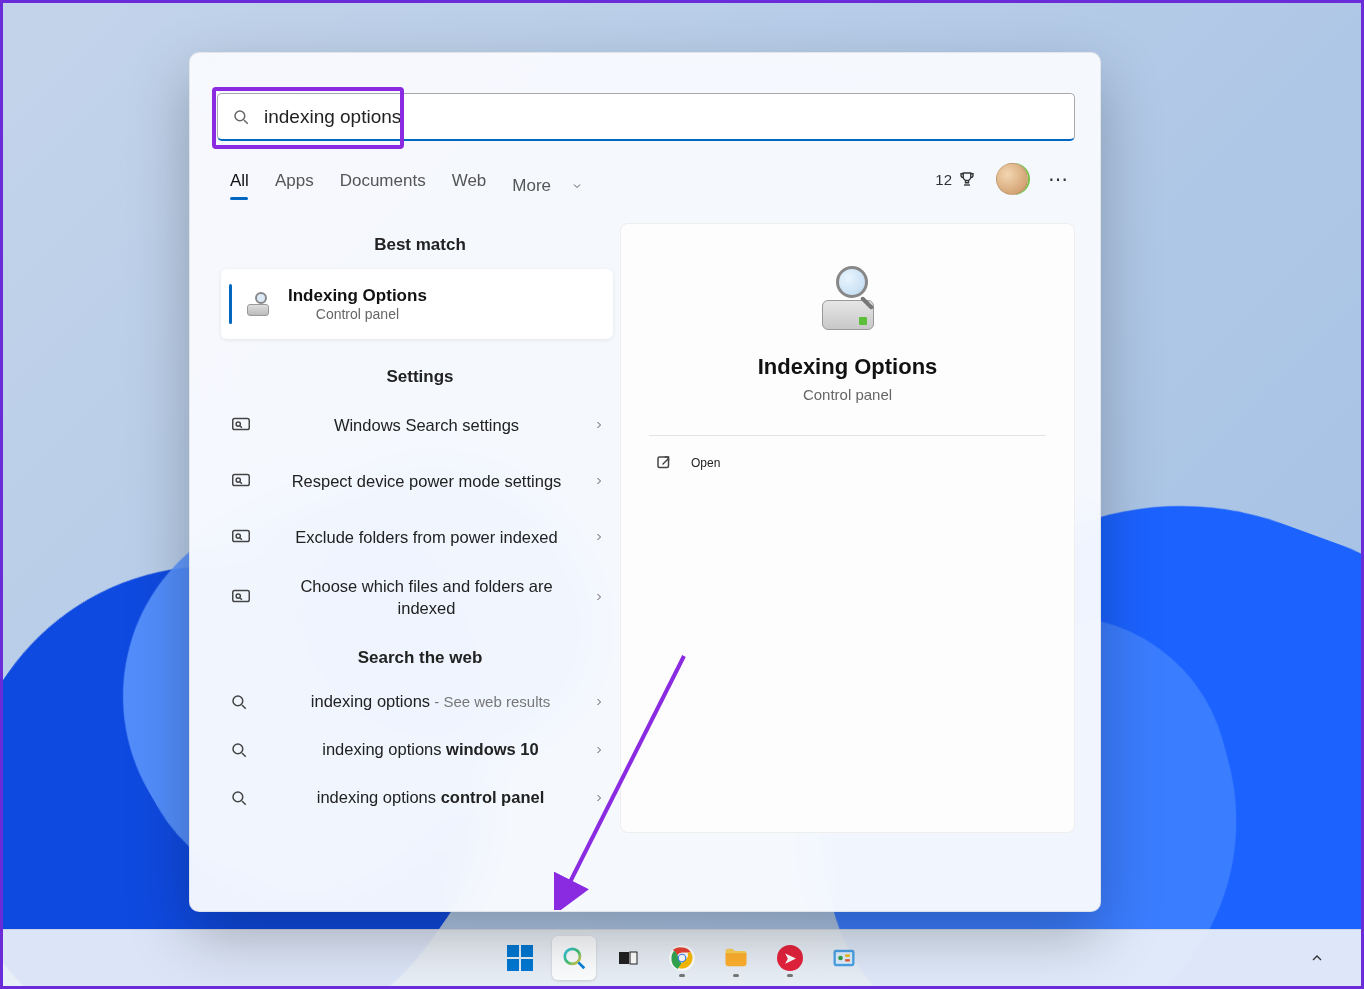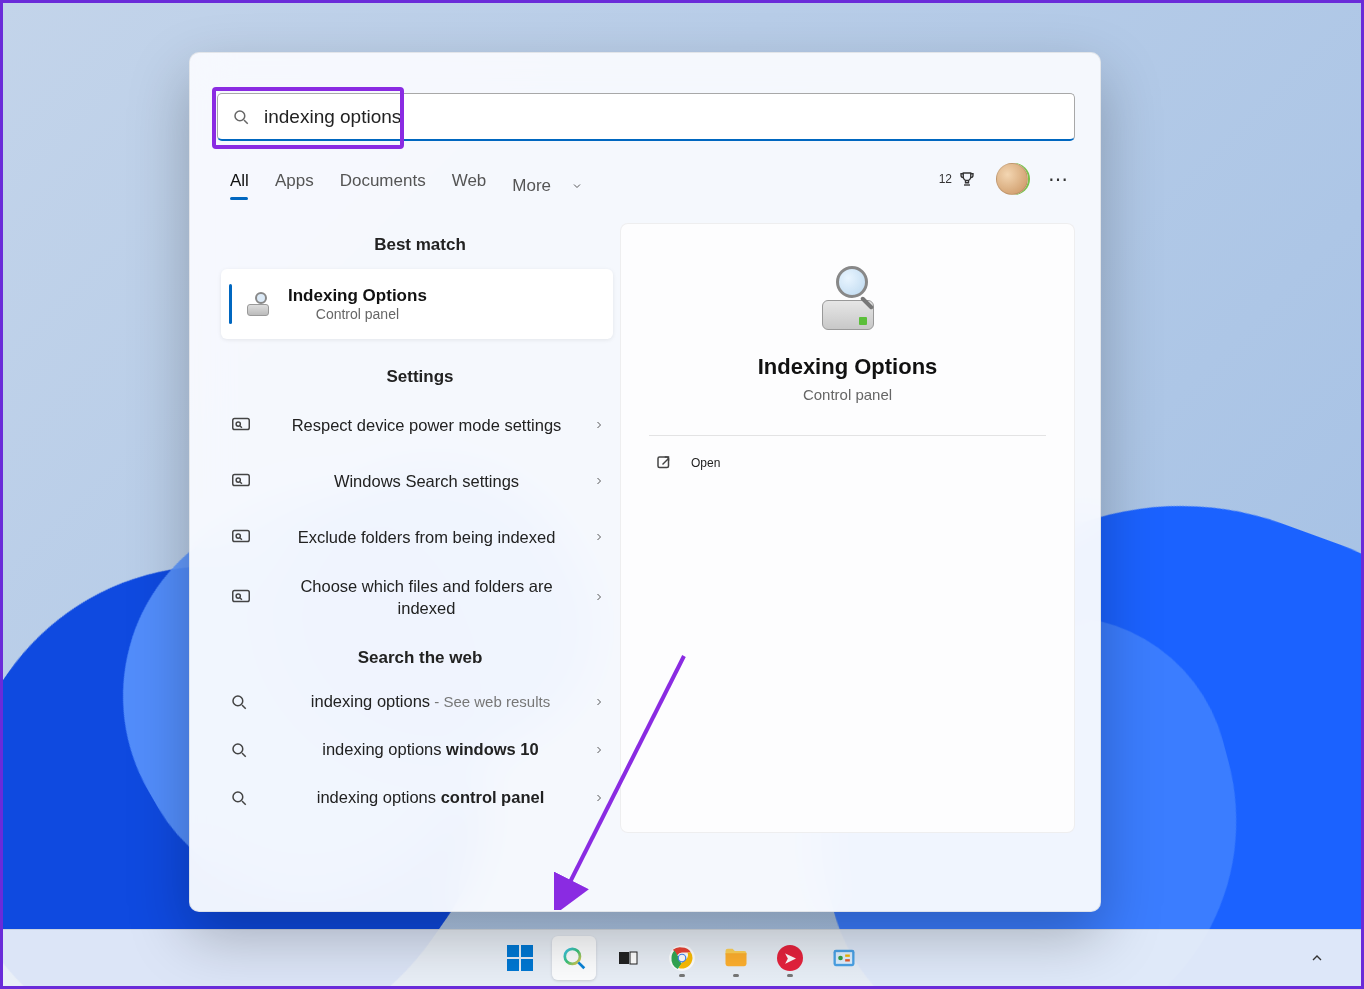--- a/index.html
+++ b/index.html
@@ -52,21 +52,21 @@
   .filters .tab.active { color: #111; font-weight: 500; }
   .filters .tab.active::after {
     content:""; display:block; width:18px; height:3px; background:#0067c0;
     border-radius:2px; margin-top:6px;
   }
   .filters .more { display:flex; align-items:center; gap:20px; }
 
   .toprow-right {
     position: absolute; right: 30px; top: 110px; display: flex; align-items: center; gap: 20px;
   }
-  .rewards { font-size: 12px; color: #333; display:flex; align-items:center; gap:6px; }
+  .rewards { font-size: 15px; color: #333; display:flex; align-items:center; gap:6px; }
   .avatar { width:32px; height:32px; border-radius:50%; background: radial-gradient(circle at 35% 35%, #f3d6b2, #c9925e); border:1px solid rgba(0,0,0,.1); box-shadow: 2px 0 0 #7ac04a; }
   .more-btn { font-size:20px; color:#333; letter-spacing:2px; cursor:pointer; }
 
   .section-title { font-size: 17px; font-weight: 600; color: #222; }
   .content-left { position:absolute; left:40px; top:182px; width:380px;text-align:center; }
   .content-left .section-title { margin-bottom: 14px; }
 
   .result-card {
     margin-left:-9px; width:392px; height:70px; background:#fff;
     border-radius:6px; box-shadow: 0 1px 4px rgba(0,0,0,.08);
@@ -234,45 +234,45 @@
 
     <div class="settings-list">
       <div class="section-title">Settings</div>
 
       <div class="setting-row">
         <svg class="row-icon" viewBox="0 0 24 24" fill="none" stroke="currentColor" stroke-width="1.6">
             <rect x="3" y="5" width="18" height="12" rx="2"></rect>
             <circle cx="9" cy="11" r="2.3"></circle>
             <line x1="11" y1="13" x2="13" y2="15"></line>
           </svg>
-        <div class="lbl">Respect device power mode settings</div>
+        <div class="lbl">Windows Search settings</div>
         <svg class="chev chevron-svg" viewBox="0 0 24 24" fill="none" stroke="currentColor" stroke-width="2">
             <polyline points="9 6 15 12 9 18"></polyline>
           </svg>
       </div>
 
       <div class="setting-row">
         <svg class="row-icon" viewBox="0 0 24 24" fill="none" stroke="currentColor" stroke-width="1.6">
             <rect x="3" y="5" width="18" height="12" rx="2"></rect>
             <circle cx="9" cy="11" r="2.3"></circle>
             <line x1="11" y1="13" x2="13" y2="15"></line>
           </svg>
-        <div class="lbl">Windows Search settings</div>
+        <div class="lbl">Respect device power mode settings</div>
         <svg class="chev chevron-svg" viewBox="0 0 24 24" fill="none" stroke="currentColor" stroke-width="2">
             <polyline points="9 6 15 12 9 18"></polyline>
           </svg>
       </div>
 
       <div class="setting-row">
         <svg class="row-icon" viewBox="0 0 24 24" fill="none" stroke="currentColor" stroke-width="1.6">
             <rect x="3" y="5" width="18" height="12" rx="2"></rect>
             <circle cx="9" cy="11" r="2.3"></circle>
             <line x1="11" y1="13" x2="13" y2="15"></line>
           </svg>
-        <div class="lbl">Exclude folders from being indexed</div>
+        <div class="lbl">Exclude folders from power indexed</div>
         <svg class="chev chevron-svg" viewBox="0 0 24 24" fill="none" stroke="currentColor" stroke-width="2">
             <polyline points="9 6 15 12 9 18"></polyline>
           </svg>
       </div>
 
       <div class="setting-row">
         <svg class="row-icon" viewBox="0 0 24 24" fill="none" stroke="currentColor" stroke-width="1.6">
             <rect x="3" y="5" width="18" height="12" rx="2"></rect>
             <circle cx="9" cy="11" r="2.3"></circle>
             <line x1="11" y1="13" x2="13" y2="15"></line>

